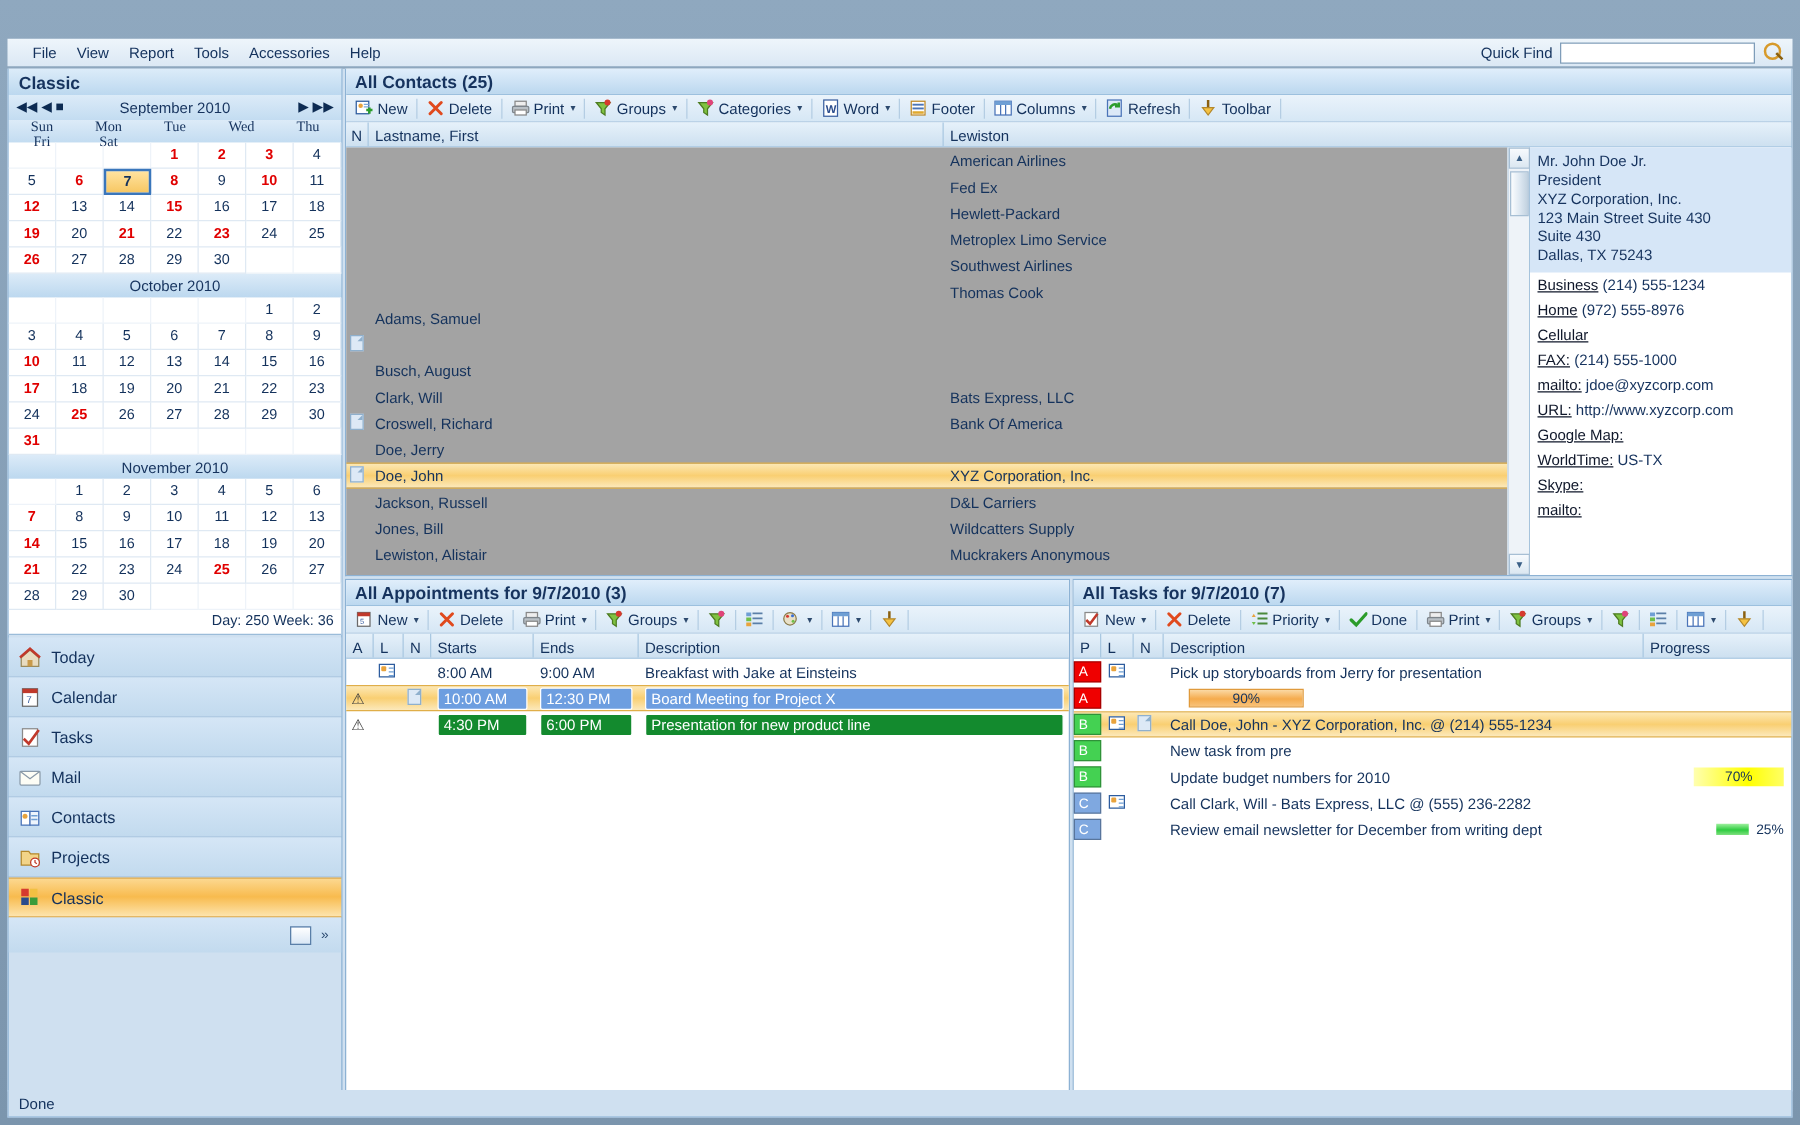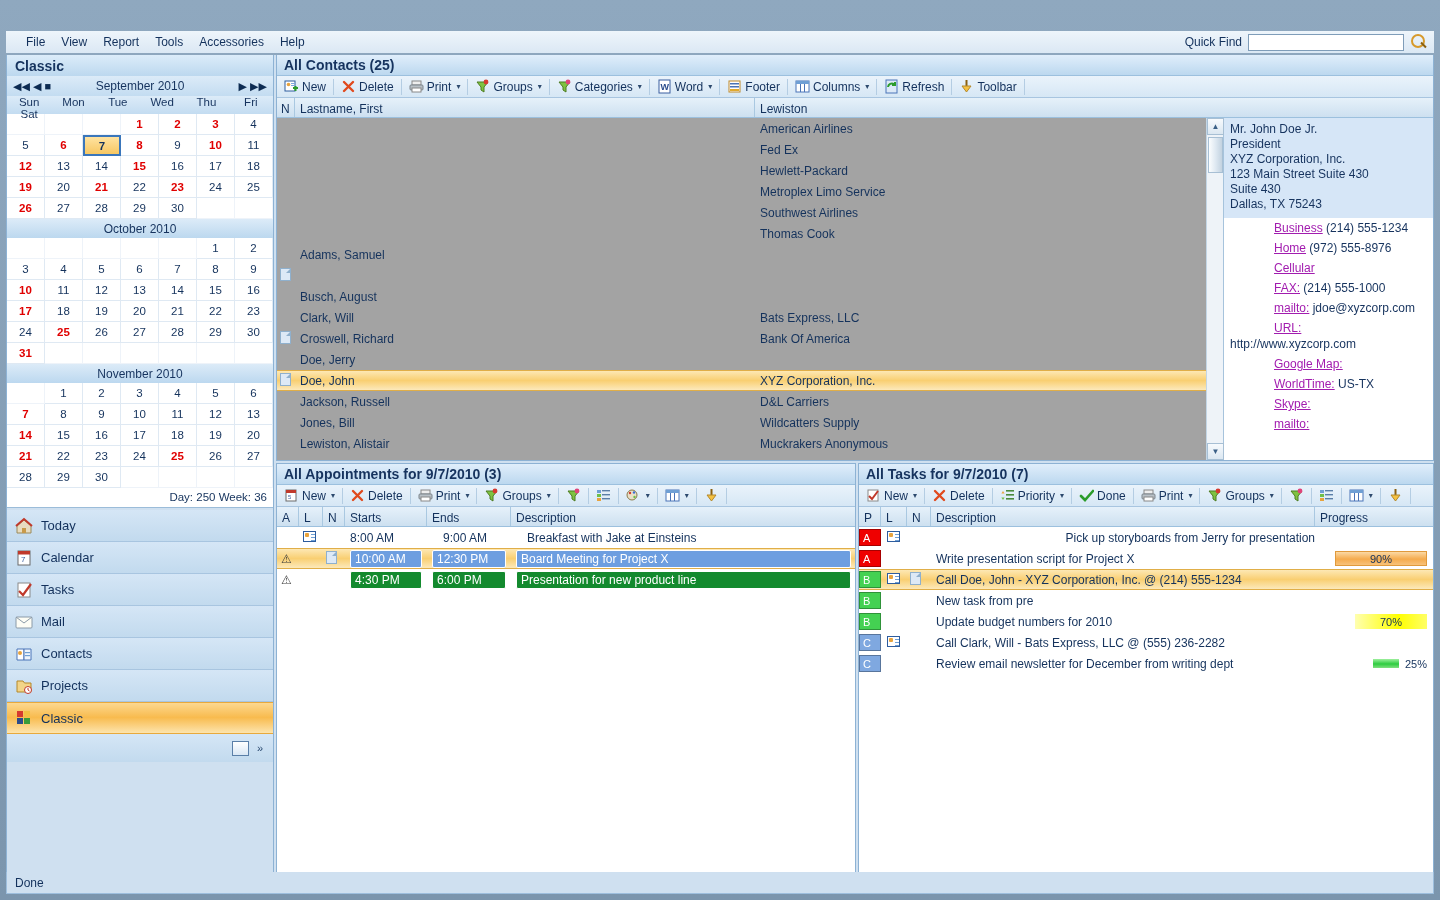--- a/index.html
+++ b/index.html
@@ -110,23 +110,24 @@
     background: linear-gradient(180deg,#dcebf8 0%, #c3dcf1 100%);
     display: flex; align-items: center;
   }
   .cal-nav .navbtns-l { position: absolute; left: 6px; display: flex; gap: 3px; align-items:center; }
   .cal-nav .navbtns-r { position: absolute; right: 6px; display: flex; gap: 3px; align-items:center; }
   .nav-ic { font-size: 11px; color: #0d2b52; line-height: 1; }
   .cal-month-label {
     width: 100%; text-align: center; font-size: 12px; color: #16335e;
   }
   .cal-dow {
-    display: grid; grid-template-columns: repeat(6, 1fr);
+    display: grid; grid-template-columns: repeat(5, 1fr);
     height: 18px;
     background: linear-gradient(180deg,#dcebf8 0%, #c3dcf1 100%);
+    font-family: Liberation Serif, serif;
   }
   .cal-dow div {
     text-align: center; font-size: 11.5px; color: #16335e;
     display: flex; align-items: center; justify-content: center;
   }
   .cal-grid {
     display: grid; grid-template-columns: repeat(7, 1fr);
     background: #fff;
   }
   .cal-cell {
@@ -229,21 +230,21 @@
   }
   .contact-detail {
     width: 210px; background: #fff; border-left: 1px solid #a6c3dc;
     padding: 0;
   }
   .cd-addr {
     background: #d6e6f7; padding: 4px 6px 6px 6px; line-height: 15px;
     font-size: 12px; color: #16335e;
   }
   .cd-field { padding: 2px 6px; font-size: 12px; color: #16335e; line-height: 16px; }
-  .cd-link { color: #a21caf; text-decoration: underline; margin-left: 44px; }
+  .cd-link { color: #0f172a; text-decoration: underline; }
   
   .appts-panel {
     position: absolute; left: 270px; top: 408px; width: 580px; height: 410px;
     background: #fff; border: 1px solid #8db2d4;
   }
   .tasks-panel {
     position: absolute; left: 852px; top: 408px; width: 576px; height: 410px;
     background: #fff; border: 1px solid #8db2d4;
   }
   .time-chip {
@@ -839,21 +840,21 @@
         <div style="width:82px;">Starts</div>
         <div style="width:84px;">Ends</div>
         <div style="flex:1;border-right:none;">Description</div>
       </div>
       <div id="appts-list">
           <div class="grid-row">
             <div style="width: 22px; padding-left: 4px;"></div>
             <div style="width: 24px; padding-left: 4px;"><span class="card-ico"></span></div>
             <div style="width: 22px; padding-left: 3px;"></div>
             <div style="width: 82px; padding-left: 5px;"><span>8:00 AM</span></div>
-            <div style="width: 84px; padding-left: 5px; margin-left: 11px;"><span>9:00 AM</span></div>
+            <div style="width: 84px; padding-left: 5px;"><span>9:00 AM</span></div>
             <div style="flex: 1 1 0%; padding-left: 5px; padding-right: 4px;"><span>Breakfast with Jake at Einsteins</span></div>
           </div>
           <div class="grid-row sel">
             <div style="width: 22px; padding-left: 4px;"><span style="font-size: 12px; color: rgb(59, 59, 59);">⚠</span></div>
             <div style="width: 24px; padding-left: 4px;"></div>
             <div style="width: 22px; padding-left: 3px;"><span class="doc-ico"></span></div>
             <div style="width: 82px; padding-left: 5px;"><span class="time-chip blue-hl" style="display: inline-block; min-width: 72px;">10:00 AM</span></div>
             <div style="width: 84px; padding-left: 5px;"><span class="time-chip blue-hl" style="display: inline-block; min-width: 74px;">12:30 PM</span></div>
             <div style="flex: 1 1 0%; padding-left: 5px; padding-right: 4px;">
               <span class="time-chip blue-hl" style="display: block;">Board Meeting for Project X</span>
@@ -971,30 +972,29 @@
         <div style="flex:1;">Description</div>
         <div style="width:118px;border-right:none;">Progress</div>
       </div>
       <div id="tasks-list">
           <div class="grid-row">
             <div style="width: 22px; display: flex; align-items: center;">
               <span class="prio A">A</span>
             </div>
             <div style="width: 26px; padding-left: 6px;"><span class="card-ico"></span></div>
             <div style="width: 24px; padding-left: 3px;"></div>
-            <div class="cell" style="flex: 1 1 0%; text-align: right;">Pick up storyboards from Jerry for presentation</div>
+            <div class="cell" style="flex: 1 1 0%;">Pick up storyboards from Jerry for presentation</div>
             <div style="width: 118px; display: flex; align-items: center; justify-content: flex-end; padding-right: 6px;"></div>
           </div>
           <div class="grid-row">
             <div style="width: 22px; display: flex; align-items: center;">
               <span class="prio A">A</span>
             </div>
             <div style="width: 26px; padding-left: 6px;"></div>
             <div style="width: 24px; padding-left: 3px;"></div>
-            <div class="cell" style="flex: 1 1 0%;">Write presentation script for Project X</div>
             <div style="width: 118px; display: flex; align-items: center; justify-content: flex-end; padding-right: 6px;">
               <div class="pbar" style="width: 92px; background: linear-gradient(rgb(251, 217, 164), rgb(245, 171, 77) 55%, rgb(248, 194, 122)); border: 1px solid rgb(224, 154, 60);">90%</div>
             </div>
           </div>
           <div class="grid-row sel">
             <div style="width: 22px; display: flex; align-items: center;">
               <span class="prio B">B</span>
             </div>
             <div style="width: 26px; padding-left: 6px;"><span class="card-ico"></span></div>
             <div style="width: 24px; padding-left: 3px;"><span class="doc-ico"></span></div>

